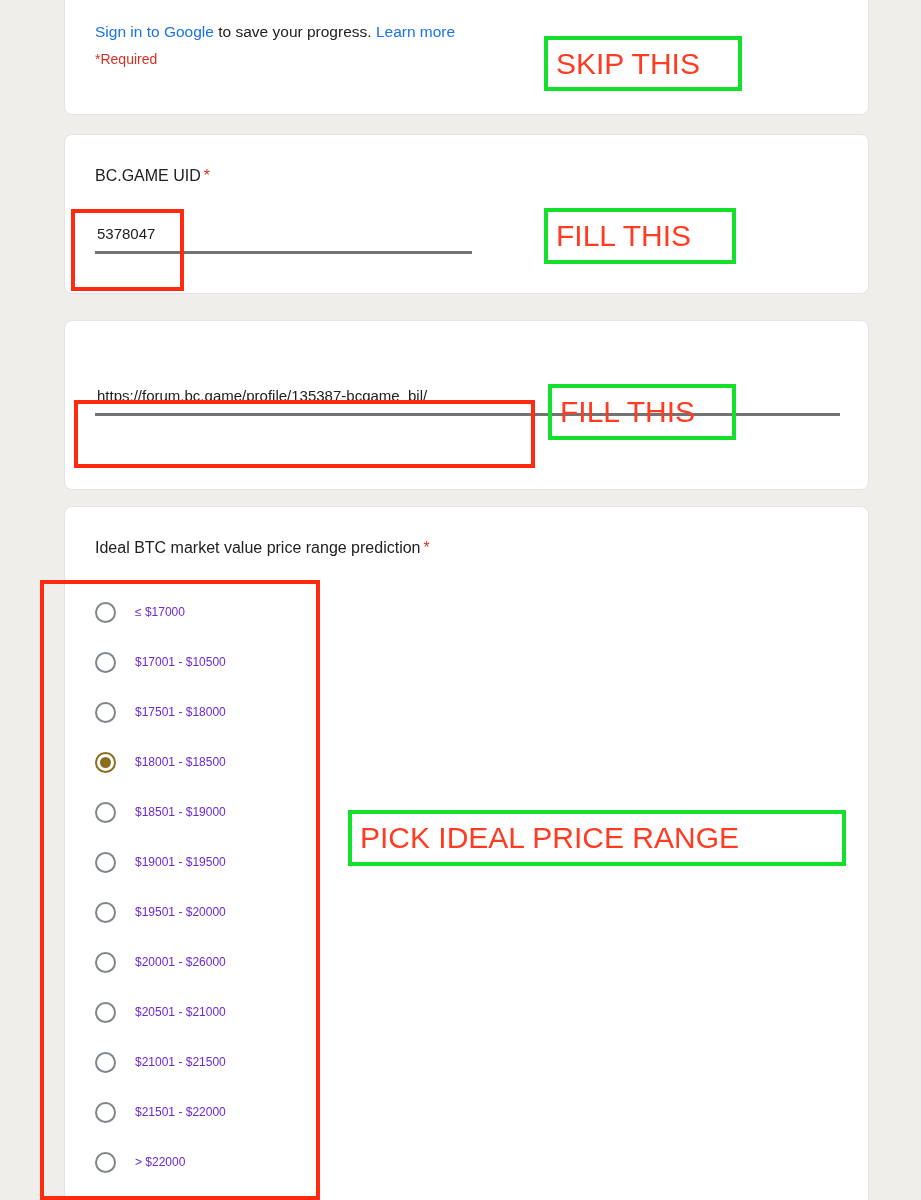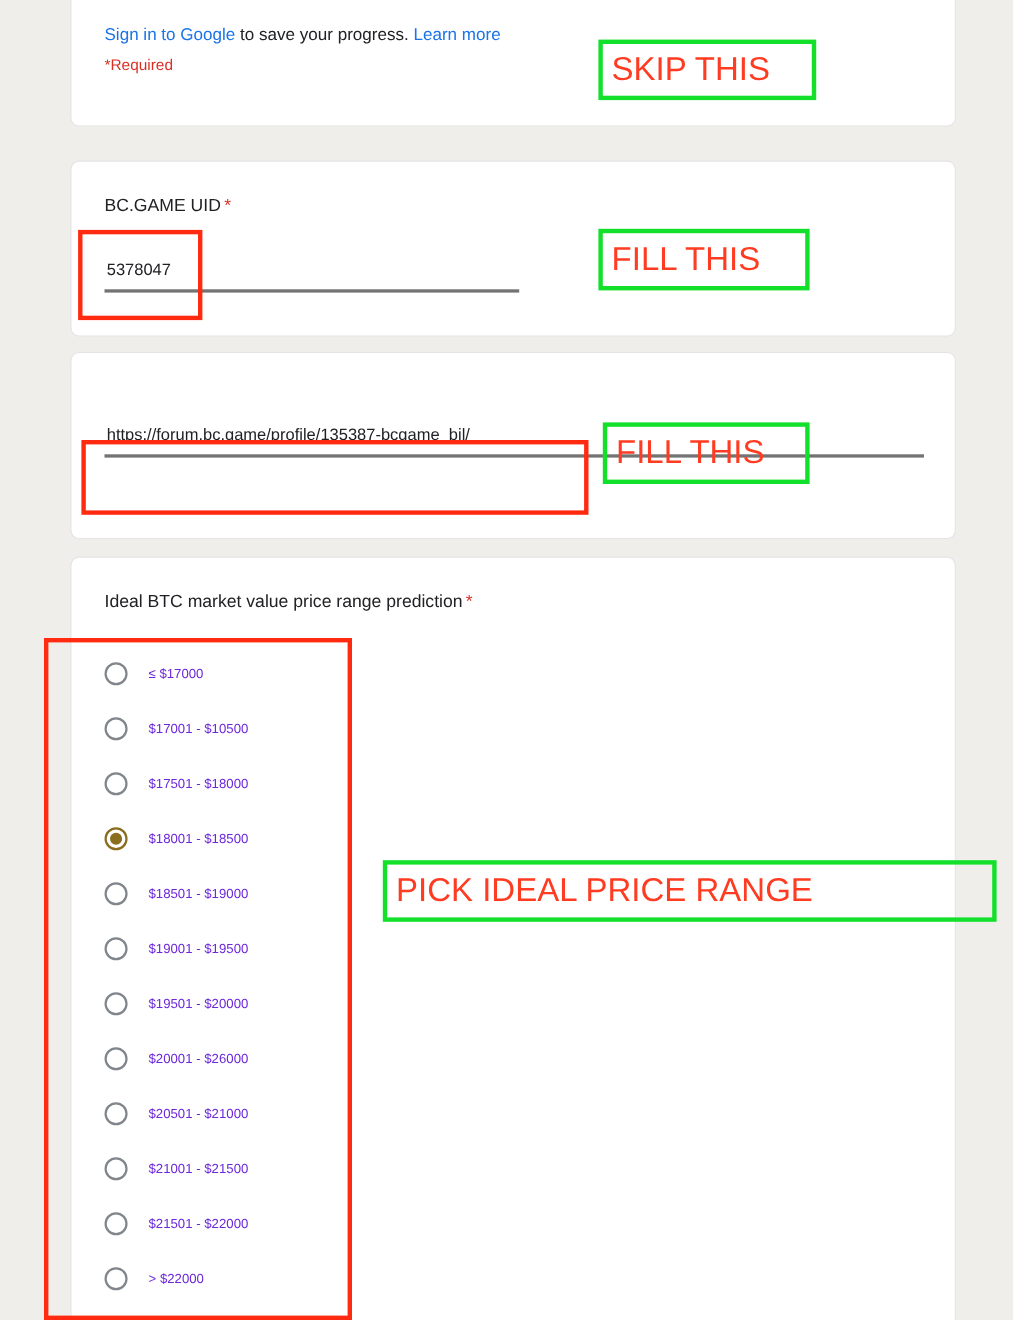--- a/index.html
+++ b/index.html
@@ -44,21 +44,21 @@
     cursor: pointer;
   }
   .required-note {
     margin-top: 8px;
     font-size: 14px;
     color: #d93025;
   }
 
   
   #card-uid {
-    top: 146px;
+    top: 134px;
     height: 160px;
     padding: 30px 30px 0 30px;
   }
   
   #card-link {
     top: 320px;
     height: 170px;
     padding: 30px 30px 0 30px;
   }
   
@@ -230,15 +230,15 @@
       </div>
   </div>
 
   <div class="anno-box" style="left:71px; top:209px; width:113px; height:82px;"></div>
   <div class="anno-box" style="left:74px; top:400px; width:461px; height:68px;"></div>
   <div class="anno-box" style="left:40px; top:580px; width:280px; height:620px;"></div>
 
   <div class="anno-green" style="left:544px; top:36px; width:198px; height:55px;">SKIP THIS</div>
   <div class="anno-green" style="left:544px; top:208px; width:192px; height:56px;">FILL THIS</div>
   <div class="anno-green" style="left:548px; top:384px; width:188px; height:56px;">FILL THIS</div>
-  <div class="anno-green" style="left:348px; top:782px; width:558px; height:56px;">PICK IDEAL PRICE RANGE</div>
+  <div class="anno-green" style="left:348px; top:810px; width:498px; height:56px;">PICK IDEAL PRICE RANGE</div>
 
 </div>
 
 </body></html>

